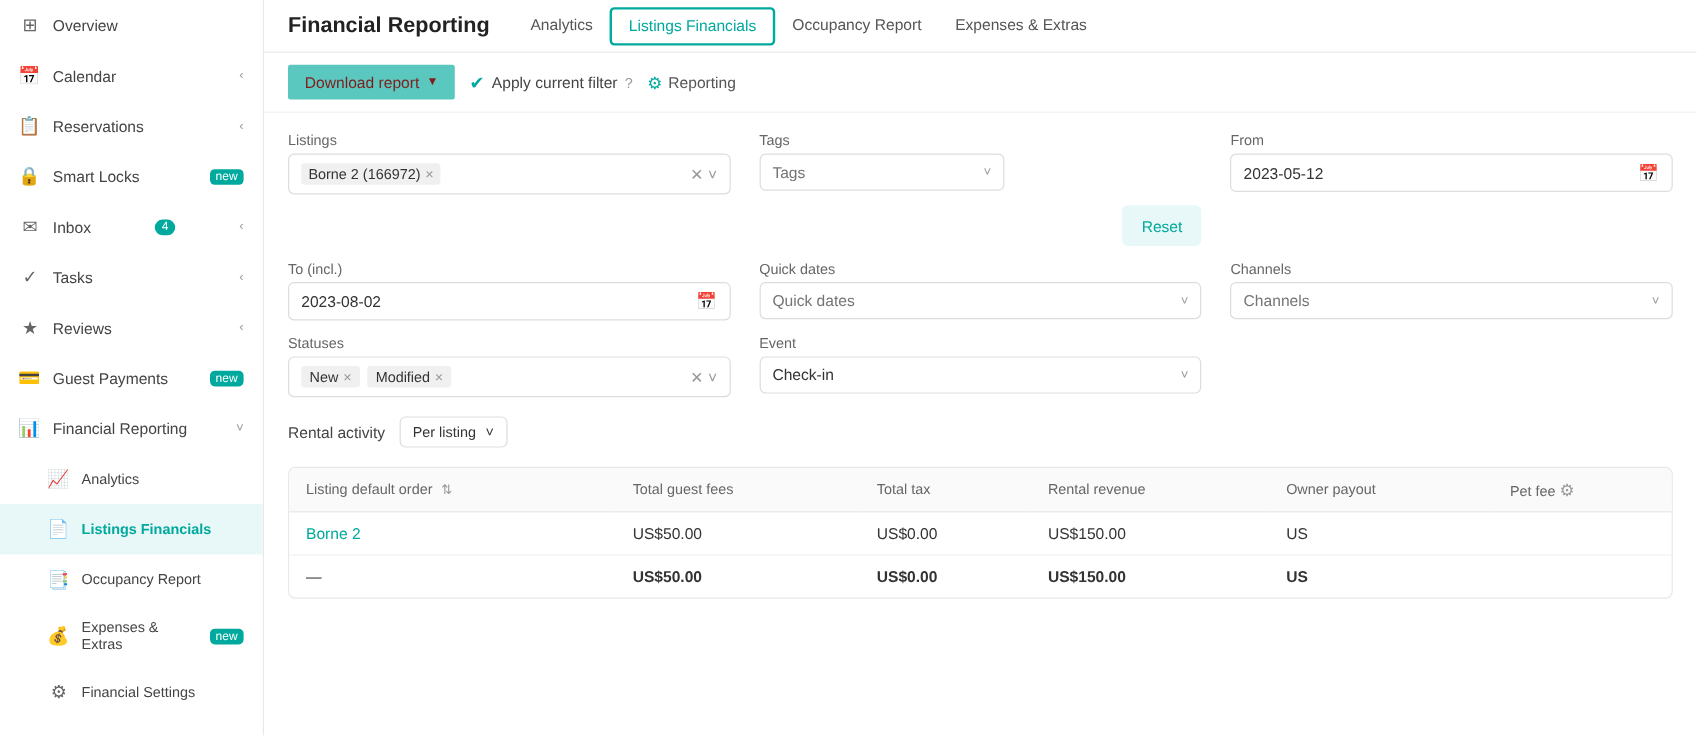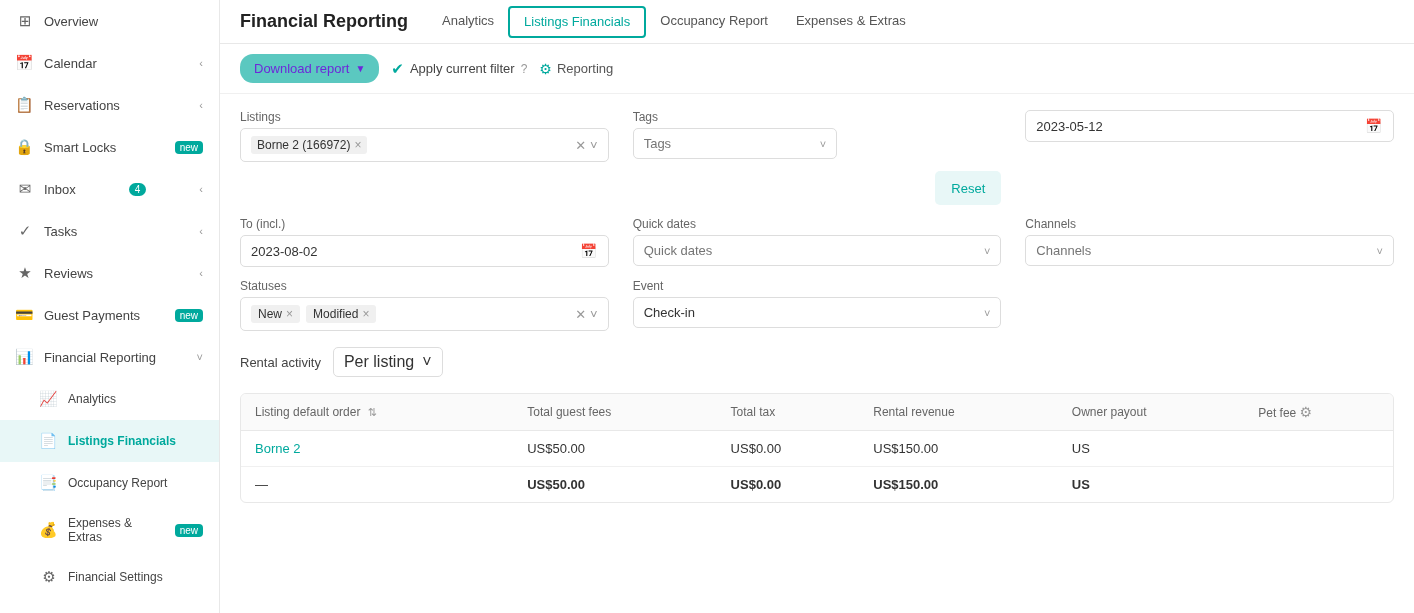--- a/index.html
+++ b/index.html
@@ -20,21 +20,21 @@
     .main { flex: 1; display: flex; flex-direction: column; overflow: hidden; }
 
     
     .top-nav { display: flex; align-items: center; border-bottom: 1px solid #e8e8e8; padding: 0 20px; height: 44px; gap: 0; }
     .top-nav-title { font-size: 18px; font-weight: 700; color: #222; margin-right: 20px; white-space: nowrap; }
     .top-nav-tab { padding: 0 14px; height: 44px; display: flex; align-items: center; font-size: 13px; color: #555; cursor: pointer; border-bottom: 2px solid transparent; white-space: nowrap; }
     .top-nav-tab.active { color: #00a99d; border: 2px solid #00a99d; border-radius: 4px; height: 32px; margin-top: 0; }
 
     
     .toolbar { display: flex; align-items: center; padding: 10px 20px; gap: 12px; border-bottom: 1px solid #f0f0f0; }
-    .btn-download { background: #5bc8c0; color: #6d28d9; border: none; border-radius: 13px; padding: 7px 14px; font-size: 13px; cursor: pointer; display: flex; align-items: center; gap: 6px; }
+    .btn-download { background: #5bc8c0; color: #7f1d1d; border: none; border-radius: 2px; padding: 7px 14px; font-size: 13px; cursor: pointer; display: flex; align-items: center; gap: 6px; }
     .btn-download .arrow { font-size: 10px; }
     .apply-filter { display: flex; align-items: center; gap: 6px; font-size: 13px; color: #444; }
     .apply-filter .check-icon { color: #00a99d; font-size: 15px; }
     .help-icon { color: #999; font-size: 12px; }
     .settings-btn { display: flex; align-items: center; gap: 5px; color: #555; font-size: 13px; cursor: pointer; }
     .settings-btn .gear { color: #00a99d; font-size: 14px; }
 
     
     .content { flex: 1; overflow-y: auto; padding: 16px 20px; }
 
@@ -47,21 +47,21 @@
     .filter-input .tag { background: #f0f0f0; border-radius: 3px; padding: 2px 6px; font-size: 12px; display: flex; align-items: center; gap: 4px; text-align: right; }
     .filter-input .tag .x { cursor: pointer; color: #999; }
     .filter-input .icons { display: flex; gap: 4px; align-items: center; color: #999; }
     .filter-input .cal-icon { color: #00a99d; font-size: 14px; }
     .filter-input .chevron { color: #999; font-size: 11px; }
 
     .reset-btn { background: #e8f7f7; color: #00a99d; border: none; border-radius: 5px; padding: 7px 16px; font-size: 13px; cursor: pointer; align-self: flex-end; height: 34px; }
 
     .rental-row { display: flex; align-items: center; gap: 12px; margin-bottom: 16px; }
     .rental-label { font-size: 13px; color: #444; }
-    .rental-select { border: 1px solid #ddd; border-radius: 5px; padding: 5px 10px; font-size: 16px; display: flex; align-items: flex-end; gap: 8px; cursor: pointer; }
+    .rental-select { border: 1px solid #ddd; border-radius: 5px; padding: 5px 10px; font-size: 12px; display: flex; align-items: flex-end; gap: 8px; cursor: pointer; }
 
     
     .table-wrap { border: 1px solid #e8e8e8; border-radius: 6px; overflow: hidden; }
     .table { width: 100%; border-collapse: collapse; }
     .table th { background: #fafafa; padding: 10px 14px; text-align: left; font-size: 12px; color: #666; font-weight: 500; border-bottom: 1px solid #e8e8e8; white-space: nowrap; }
     .table td { padding: 10px 14px; border-bottom: 1px solid #f0f0f0; font-size: 13px; }
     .table tr:last-child td { border-bottom: none; }
     .link { color: #00a99d; text-decoration: none; cursor: pointer; }
     .sort-icon { color: #999; font-size: 11px; margin-left: 4px; }
     .settings-col { color: #999; font-size: 14px; cursor: pointer; }
@@ -201,20 +201,21 @@
           <label class="filter-label">Tags</label>
           <div class="filter-input">
             <input type="text" placeholder="Tags" style="">
             <span class="chevron">˅</span>
           </div>
         </div>
         <button class="reset-btn">Reset</button>
       </div>
 
       <div class="filter-group">
+        <label class="filter-label">From</label>
         <div class="filter-input">
           <span>2023-05-12</span>
           <span class="cal-icon">📅</span>
         </div>
       </div>
 
       <div class="filter-group">
         <label class="filter-label">To (incl.)</label>
         <div class="filter-input">
           <span>2023-08-02</span>

